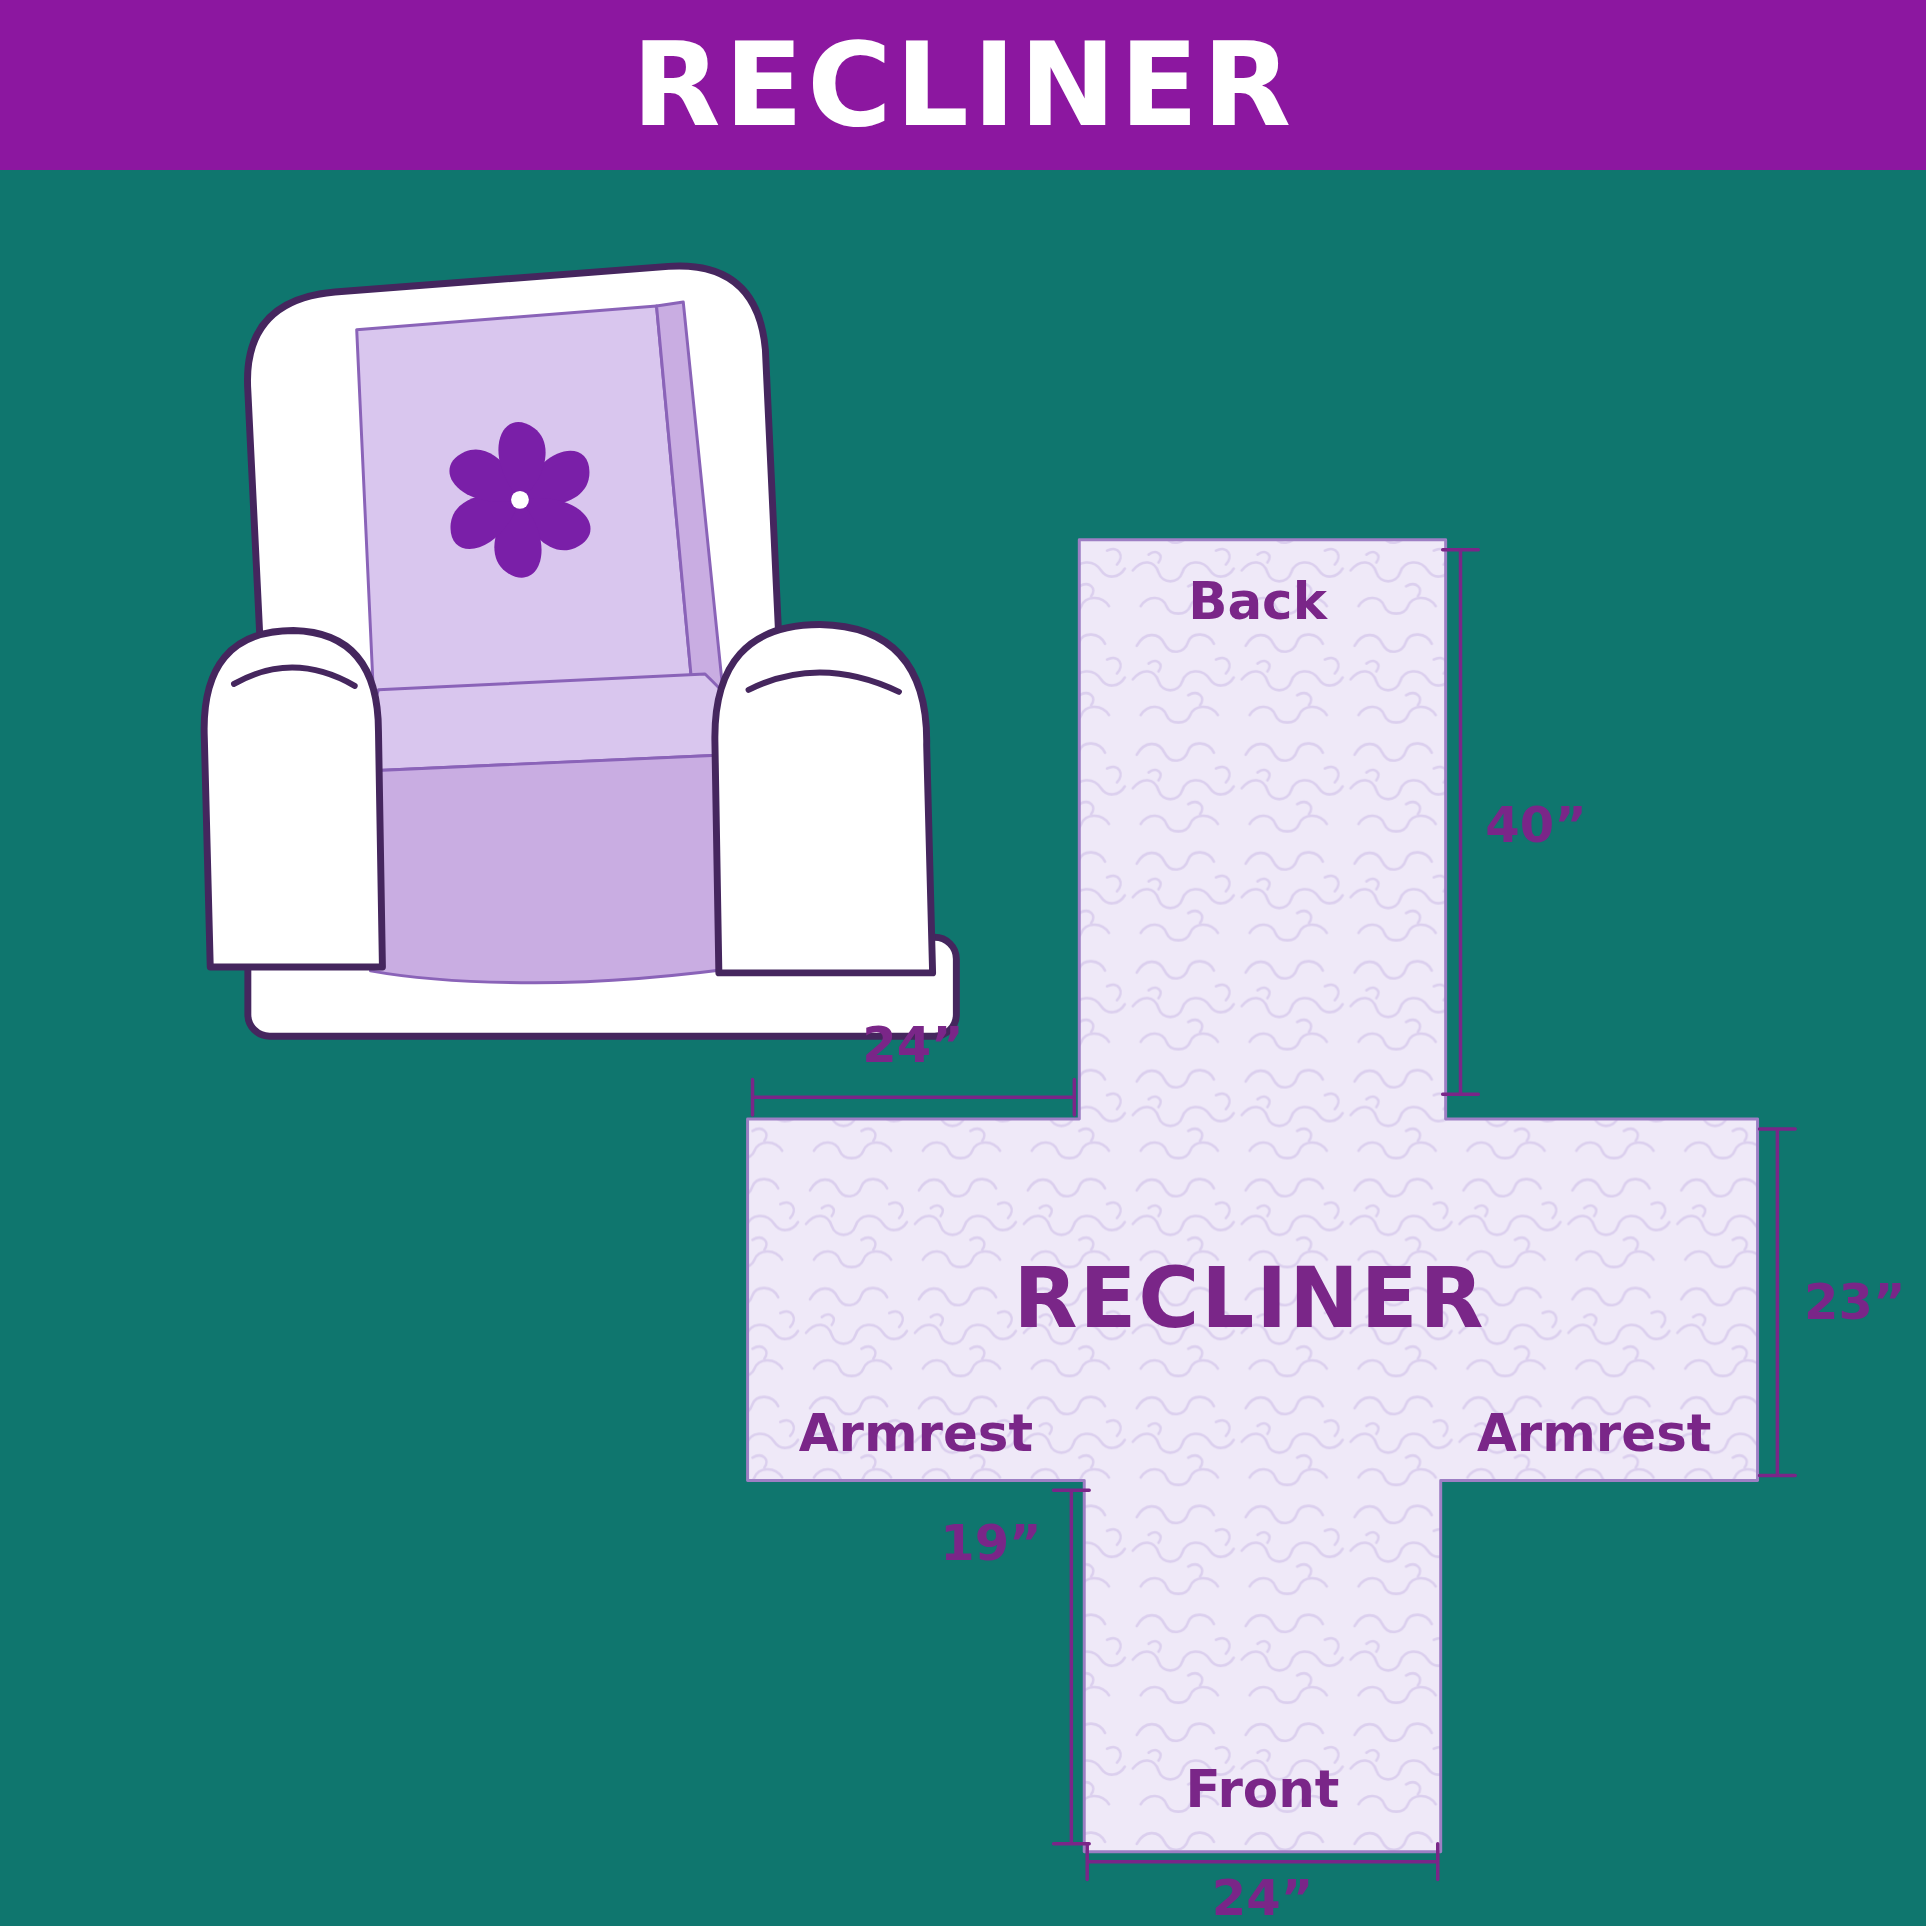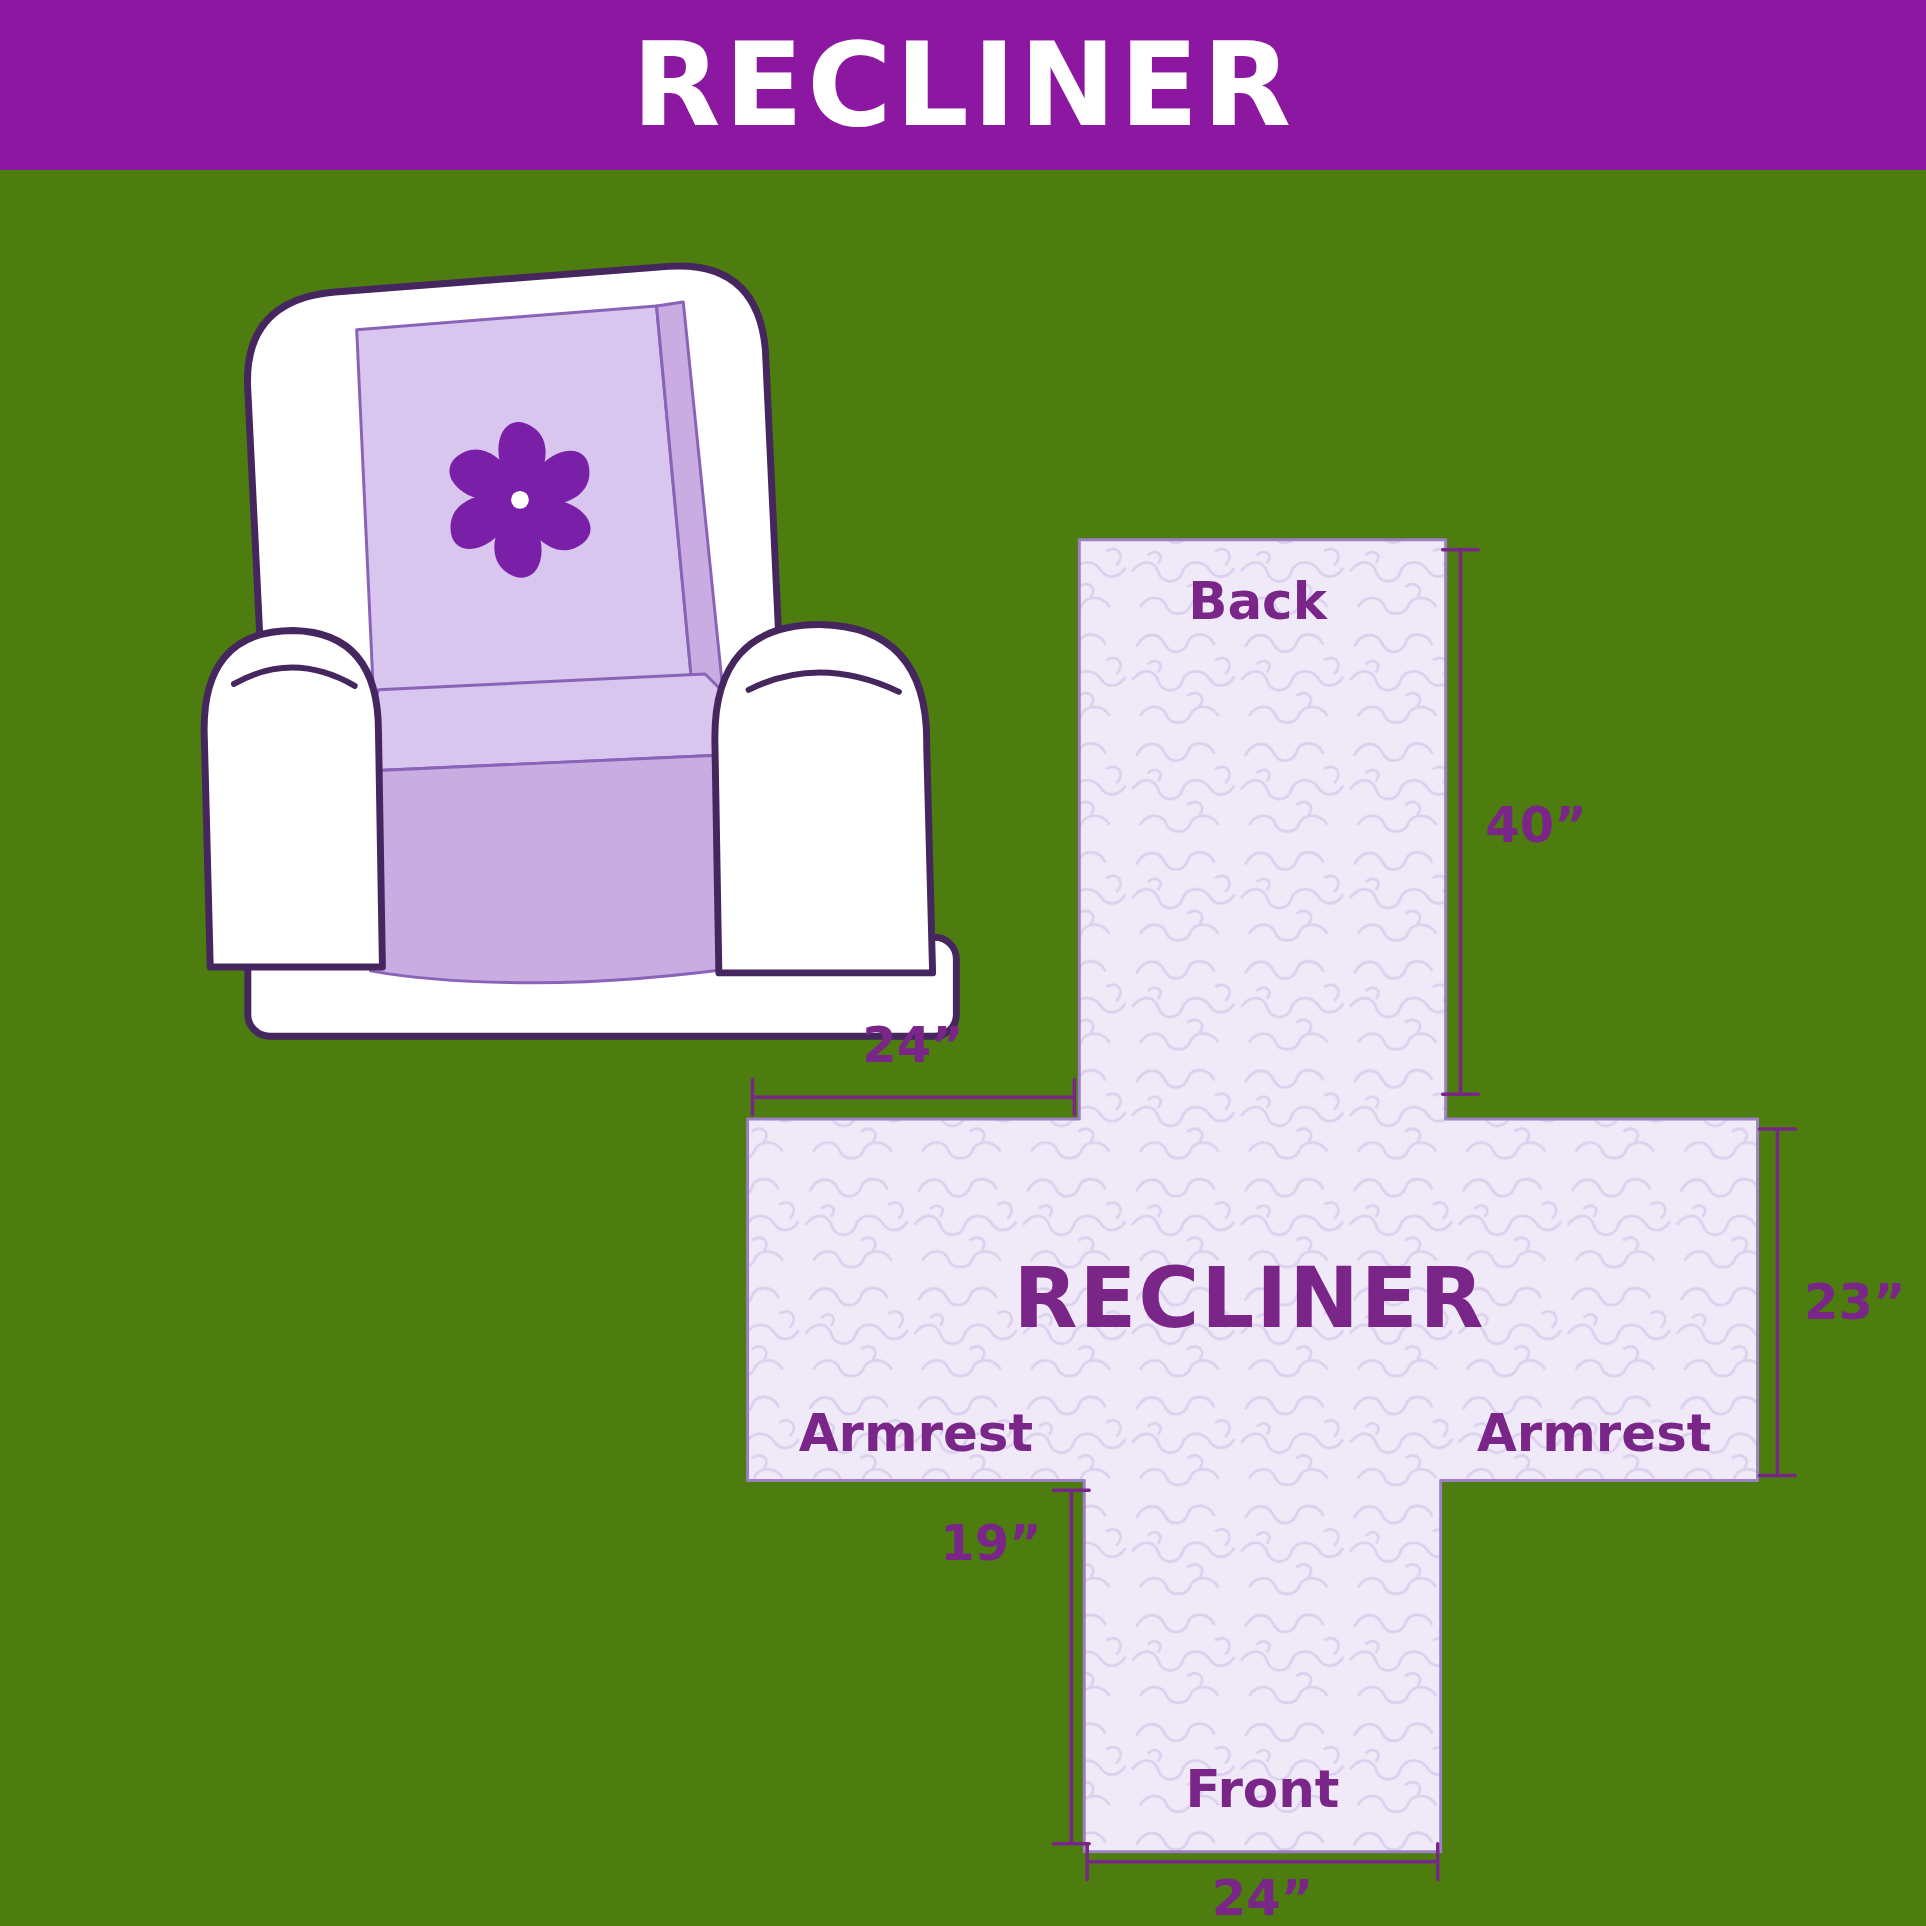--- a/index.html
+++ b/index.html
@@ -1,17 +1,17 @@
 <!DOCTYPE html>
 <html style="--header_bg: #8c17a0; --header_text: #ffffff; --label_text: #7a2688; --cover_fill: #efe9f8; --cover_outline: #9d7fc4; --pattern_stroke: #dbcfee; --chair_outline: #45265e; --cover_light: #d9c6ee; --cover_mid: #c9ade2; --cover_edge: #8a63b8; --pinwheel: #7a1fa8;"><head>
 <meta charset="utf-8">
 <style>
   html,body { margin:0; padding:0; background:#ffffff; }
   .page {
-    position:relative; width:1927px; height:1927px; background:#4d7c0f; overflow:hidden;
+    position:relative; width:1927px; height:1927px; background:#0f766e; overflow:hidden;
     font-family:"DejaVu Sans","Liberation Sans",sans-serif;
   }
   .header {
     position:absolute; left:0; top:0; width:1927px; height:170px;
     background:var(--header_bg,#8c17a0);
     display:flex; align-items:center; justify-content:center;
   }
   .header .title {
     color:var(--header_text,#ffffff); font-size:115px; font-weight:800; letter-spacing:4px;
   }

